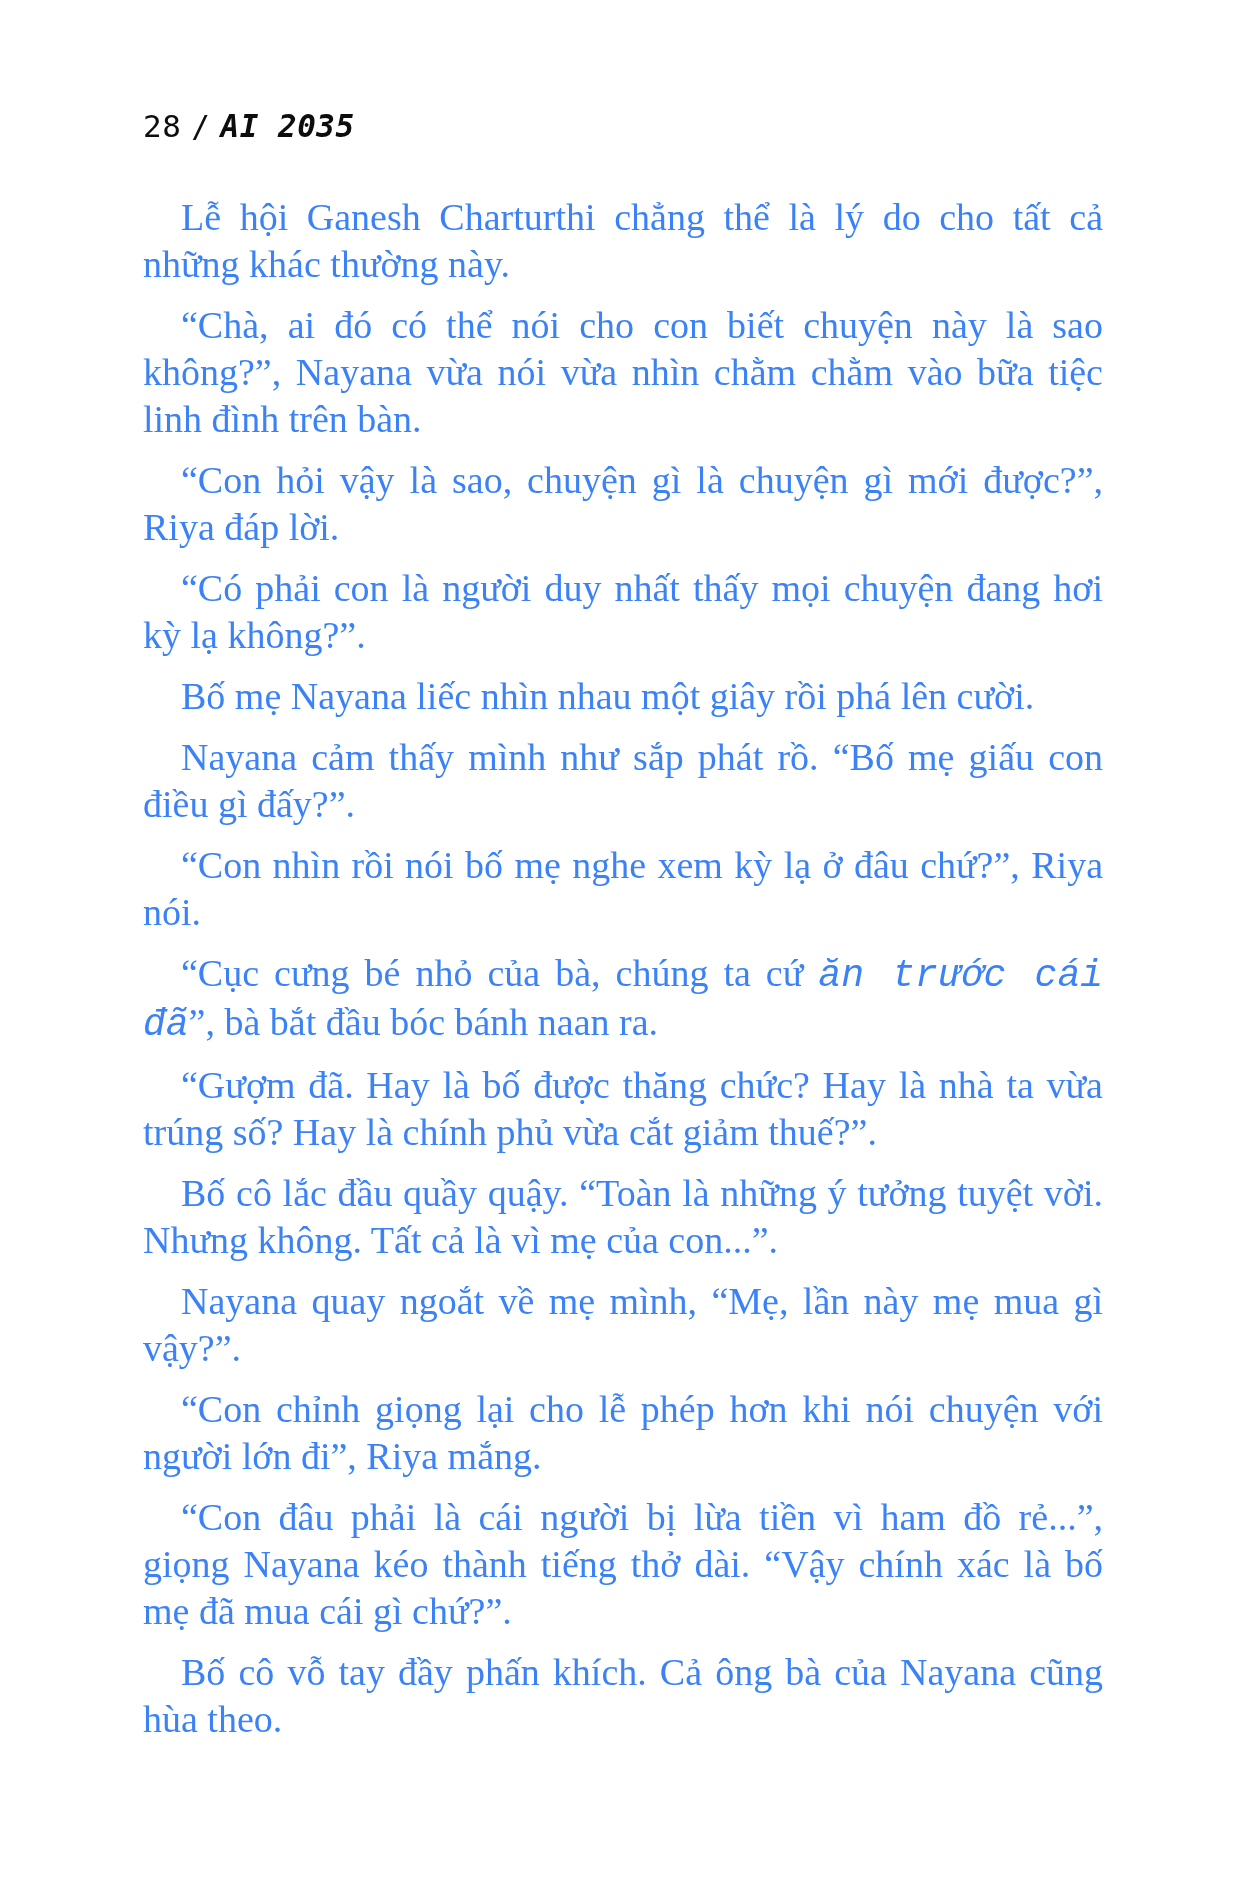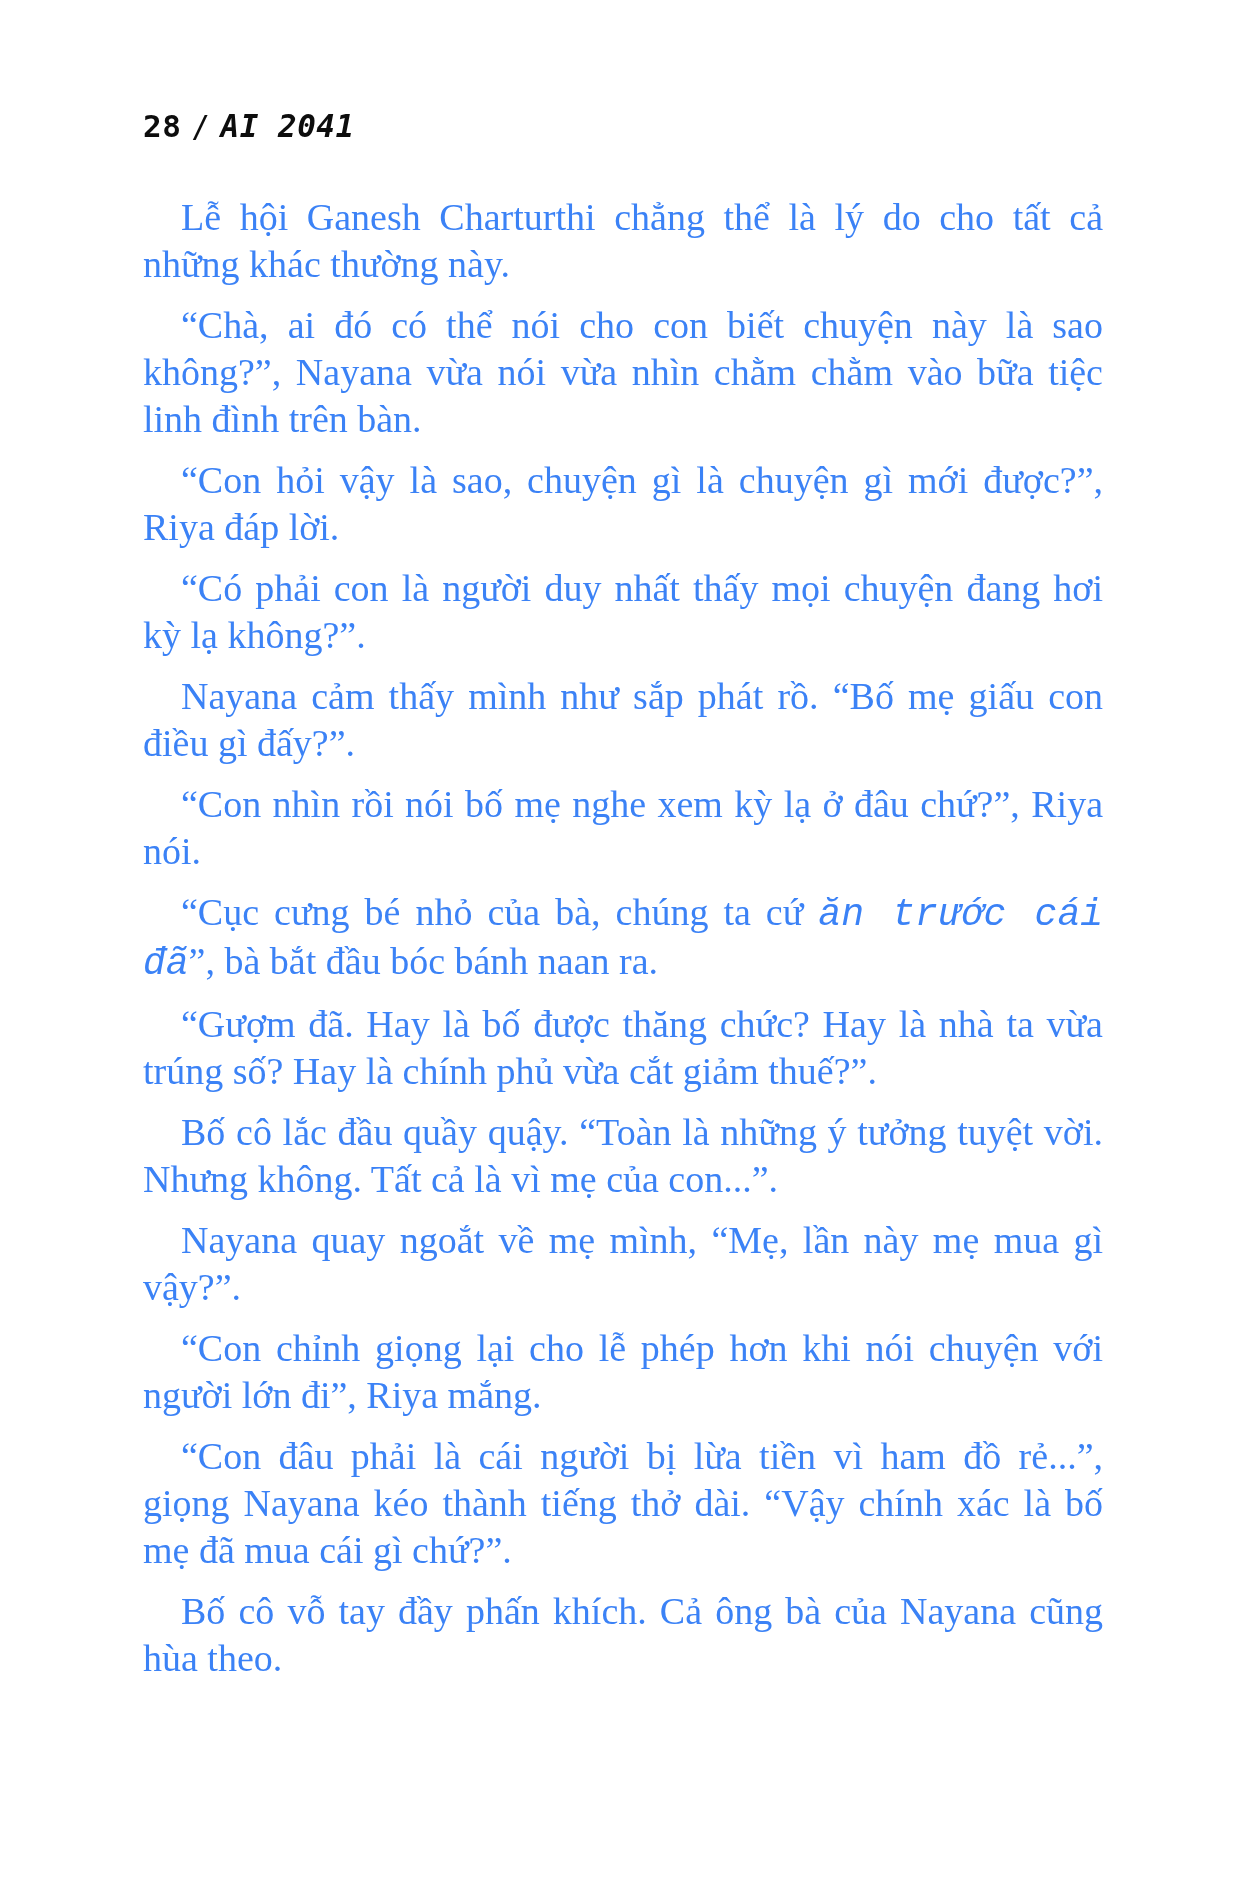--- a/index.html
+++ b/index.html
@@ -19,21 +19,21 @@
   .page-header {
     font-family: "DejaVu Sans Mono", monospace;
     font-size: 31px;
     color: #0d0d0d;
     letter-spacing: 0.5px;
     margin-bottom: 50px;
     white-space: nowrap;
   }
   .page-header .page-number {
     font-family: "DejaVu Sans Mono", monospace;
-    font-weight: 700;
+    font-weight: 400;
   }
   .page-header .separator {
     margin: 0 10px;
     font-weight: 400;
   }
   .page-header .book-title {
     font-weight: bold;
     font-style: italic;
   }
   .body-text p {
@@ -48,27 +48,28 @@
   .body-text p .seg-italic {
     font-style: italic;
     font-family: Liberation Mono, monospace;
   }
 </style>
 </head>
 <body>
 
 <main class="page">
   <header class="page-header">
-    <span class="page-number">28</span><span class="separator">/</span><span class="book-title">AI 2041</span>
+    <span class="page-number">28</span><span class="separator">/</span><span class="book-title">AI 2035</span>
   </header>
   <section class="body-text" id="paragraphs">
       <p><span>Lễ hội Ganesh Charturthi chẳng thể là lý do cho tất cả những khác thường này.</span></p>
       <p><span>“Chà, ai đó có thể nói cho con biết chuyện này là sao không?”, Nayana vừa nói vừa nhìn chằm chằm vào bữa tiệc linh đình trên bàn.</span></p>
       <p><span>“Con hỏi vậy là sao, chuyện gì là chuyện gì mới được?”, Riya đáp lời.</span></p>
       <p><span>“Có phải con là người duy nhất thấy mọi chuyện đang hơi kỳ lạ không?”.</span></p>
+      <p><span>Bố mẹ Nayana liếc nhìn nhau một giây rồi phá lên cười.</span></p>
       <p><span>Nayana cảm thấy mình như sắp phát rồ. “Bố mẹ giấu con điều gì đấy?”.</span></p>
       <p><span>“Con nhìn rồi nói bố mẹ nghe xem kỳ lạ ở đâu chứ?”, Riya nói.</span></p>
       <p><span>“Cục cưng bé nhỏ của bà, chúng ta cứ </span><span class="seg-italic">ăn trước cái đã</span><span>”, bà bắt đầu bóc bánh naan ra.</span></p>
       <p><span>“Gượm đã. Hay là bố được thăng chức? Hay là nhà ta vừa trúng số? Hay là chính phủ vừa cắt giảm thuế?”.</span></p>
       <p><span>Bố cô lắc đầu quầy quậy. “Toàn là những ý tưởng tuyệt vời. Nhưng không. Tất cả là vì mẹ của con...”.</span></p>
       <p><span>Nayana quay ngoắt về mẹ mình, “Mẹ, lần này mẹ mua gì vậy?”.</span></p>
       <p><span>“Con chỉnh giọng lại cho lễ phép hơn khi nói chuyện với người lớn đi”, Riya mắng.</span></p>
       <p><span>“Con đâu phải là cái người bị lừa tiền vì ham đồ rẻ...”, giọng Nayana kéo thành tiếng thở dài. “Vậy chính xác là bố mẹ đã mua cái gì chứ?”.</span></p>
       <p><span>Bố cô vỗ tay đầy phấn khích. Cả ông bà của Nayana cũng hùa theo.</span></p>
     </section>

